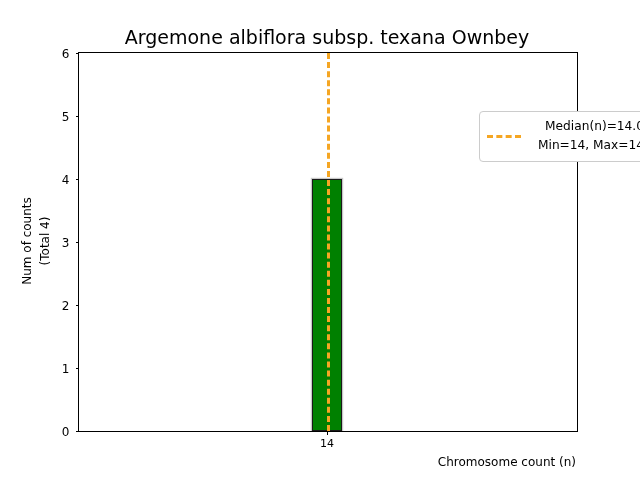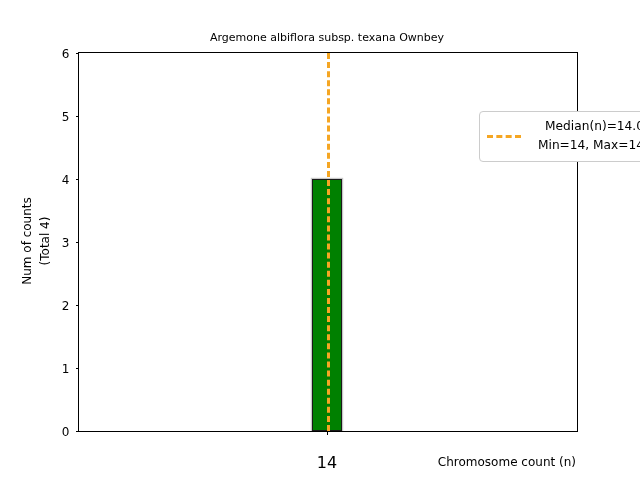--- a/index.html
+++ b/index.html
@@ -23,21 +23,21 @@
     background: #ffffff;
   }
 
   
   #chart-title {
     position: absolute;
     left: 78px;
     top: 29px;
     width: 498px;
     text-align: center;
-    font-size: 11px;
+    font-size: 19px;
     color: #000000;
     line-height: 17px;
     white-space: nowrap;
   }
 
   
   #plot-area {
     position: absolute;
     left: 78px;
     top: 52px;
@@ -97,23 +97,23 @@
   .xtick {
     position: absolute;
     top: 100%;
     height: 3.5px;
     width: 0;
     border-left: 1px solid #000000;
   }
   .xtick-label {
     position: absolute;
     top: 100%;
-    margin-top: 22px;
+    margin-top: 6px;
     transform: translateX(-50%);
-    font-size: 16px;
+    font-size: 11px;
     color: #000000;
     white-space: nowrap;
   }
 
   
   #xlabel {
     position: absolute;
     left: 78px;
     top: 455px;
     width: 498px;

